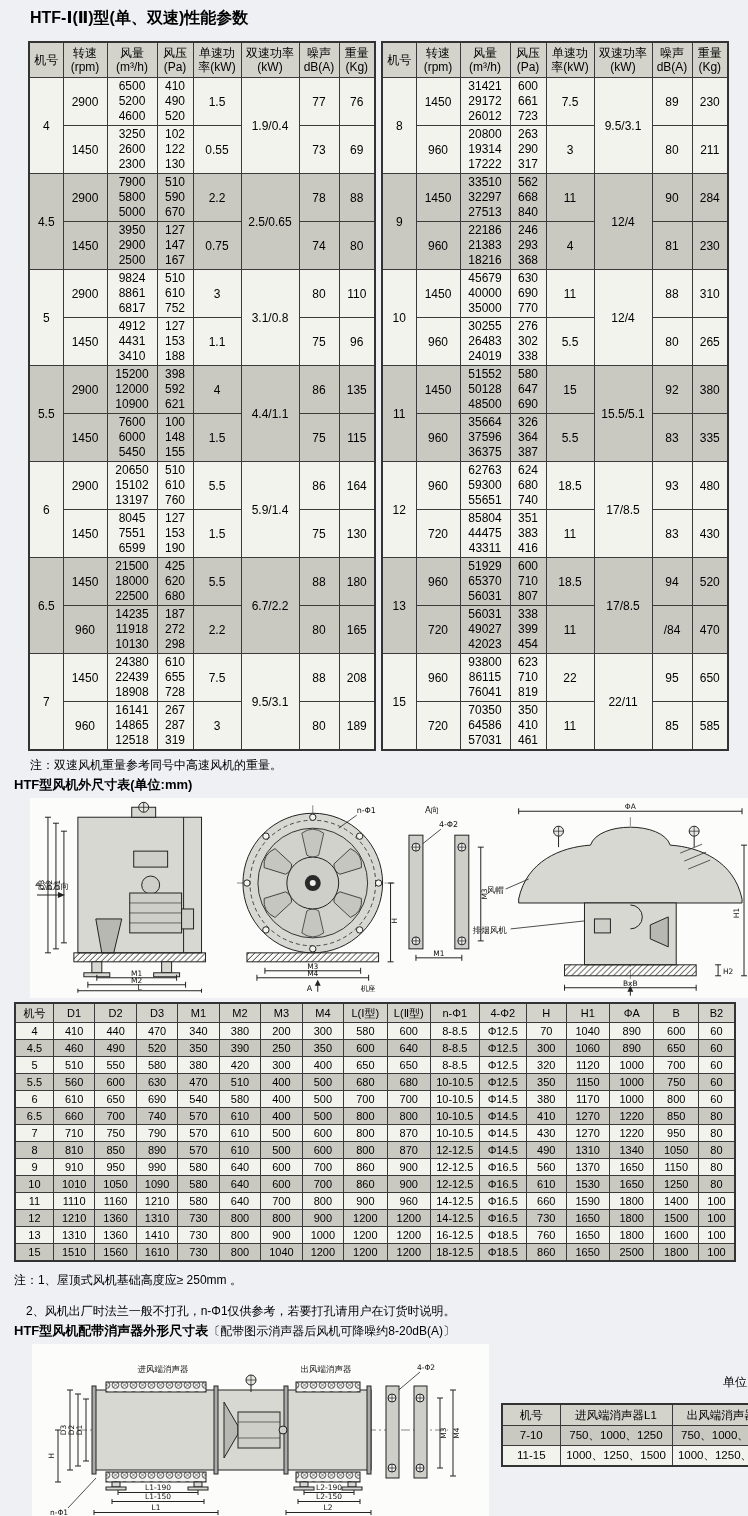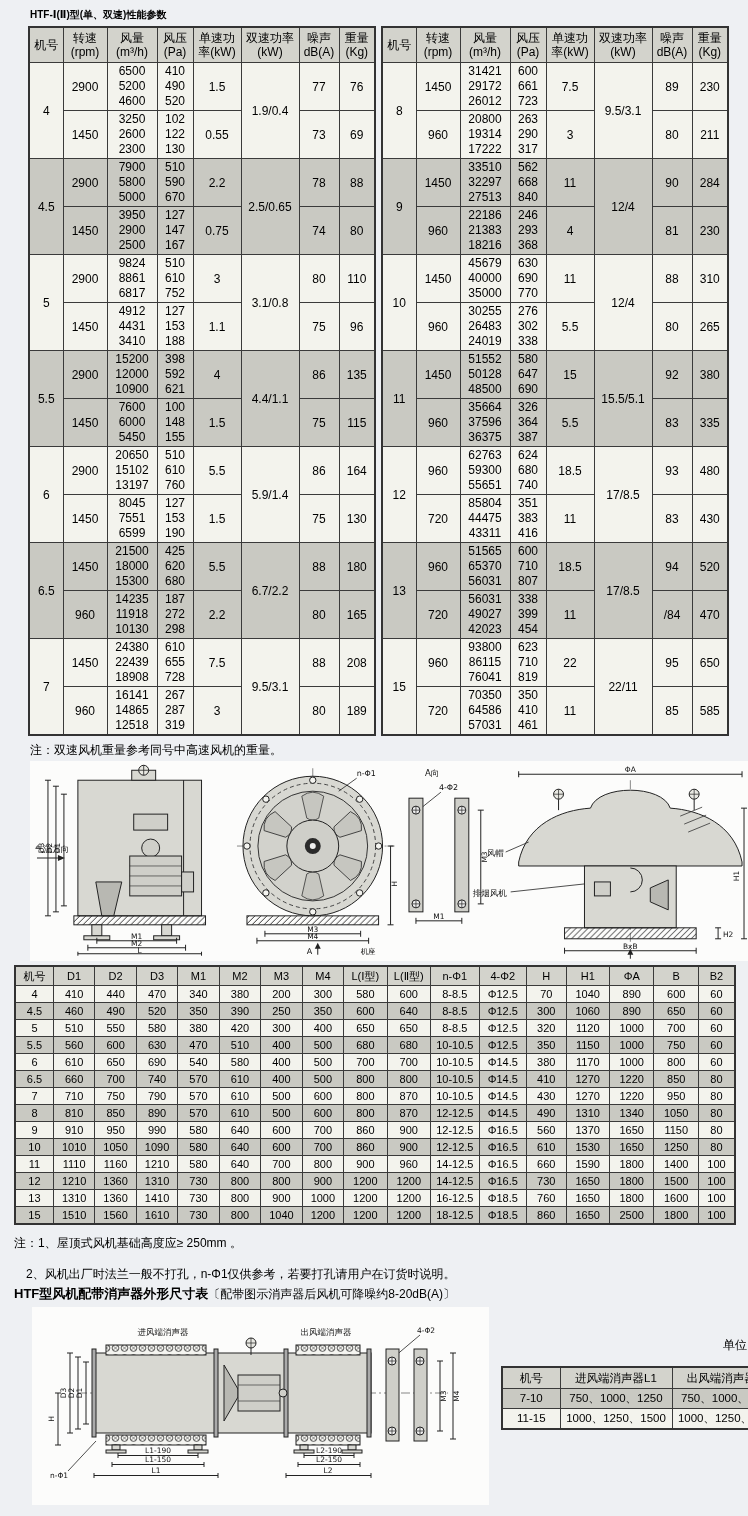--- a/index.html
+++ b/index.html
@@ -1,19 +1,19 @@
 <!DOCTYPE html>
 <html><head>
 <meta charset="utf-8">
 <style>
   html,body{margin:0;padding:0;}
   body{width:748px;height:1516px;background:#eef0f3;overflow:hidden;
        font-family:"Liberation Sans","DejaVu Sans",sans-serif;color:#000;}
   .page{position:relative;width:748px;height:1516px;}
-  .page-title{font-size:10px;font-weight:bold;margin:8px 0 4px 30px;}
+  .page-title{font-size:16px;font-weight:bold;margin:8px 0 12px 30px;}
   
   .perf-wrap{display:flex;gap:5px;margin-left:28px;}
   table{border-collapse:collapse;border-radius:22px;}
   .perf{border:2px solid #333;table-layout:fixed;width:346px;font-size:12px;}
   .perf th,.perf td{border:1px solid #3a3a3a;text-align:center;vertical-align:middle;padding:1px 0;line-height:14px;}
   .perf th{background:#d3d3cc;font-weight:normal;height:32px;}
   .perf tbody td{height:45px;}
   .perf td div{line-height:15px;}
   tr.light td{background:#f3f3ed;}
   tr.dark td{background:#c9c9c2;}
@@ -242,21 +242,21 @@
             <td>1.5</td>
             <td>75</td>
             <td>130</td>
           </tr>
           <tr class="dark">
             <td rowspan="2">6.5</td>
             <td>1450</td>
             <td>
               <div>21500</div>
               <div>18000</div>
-              <div>15300</div>
+              <div>22500</div>
             </td>
             <td>
               <div>425</div>
               <div>620</div>
               <div>680</div>
             </td>
             <td>5.5</td>
             <td rowspan="2">6.7/2.2</td>
             <td>88</td>
             <td>180</td>
@@ -504,21 +504,21 @@
               <div>416</div>
             </td>
             <td>11</td>
             <td>83</td>
             <td>430</td>
           </tr>
           <tr class="dark">
             <td rowspan="2">13</td>
             <td>960</td>
             <td>
-              <div>51565</div>
+              <div>51929</div>
               <div>65370</div>
               <div>56031</div>
             </td>
             <td>
               <div>600</div>
               <div>710</div>
               <div>807</div>
             </td>
             <td>18.5</td>
             <td rowspan="2">17/8.5</td>
@@ -573,20 +573,21 @@
             </td>
             <td>11</td>
             <td>85</td>
             <td>585</td>
           </tr>
         </tbody>
       </table>
   </div>
 
   <div class="note">注：双速风机重量参考同号中高速风机的重量。</div>
+  <div class="sec-title">HTF型风机外尺寸表(单位:mm)</div>
 
   <div class="drawings">
 
     <svg width="200" height="192" viewBox="0 0 200 192">
       <defs>
           <pattern id="h1" patternUnits="userSpaceOnUse" width="6" height="6">
             <path d="M0,6 L6,0" stroke="#333" stroke-width="1"></path>
           </pattern>
         </defs>
       <text class="cn-label" x="1" y="88" font-size="7.5">气流方向</text>

